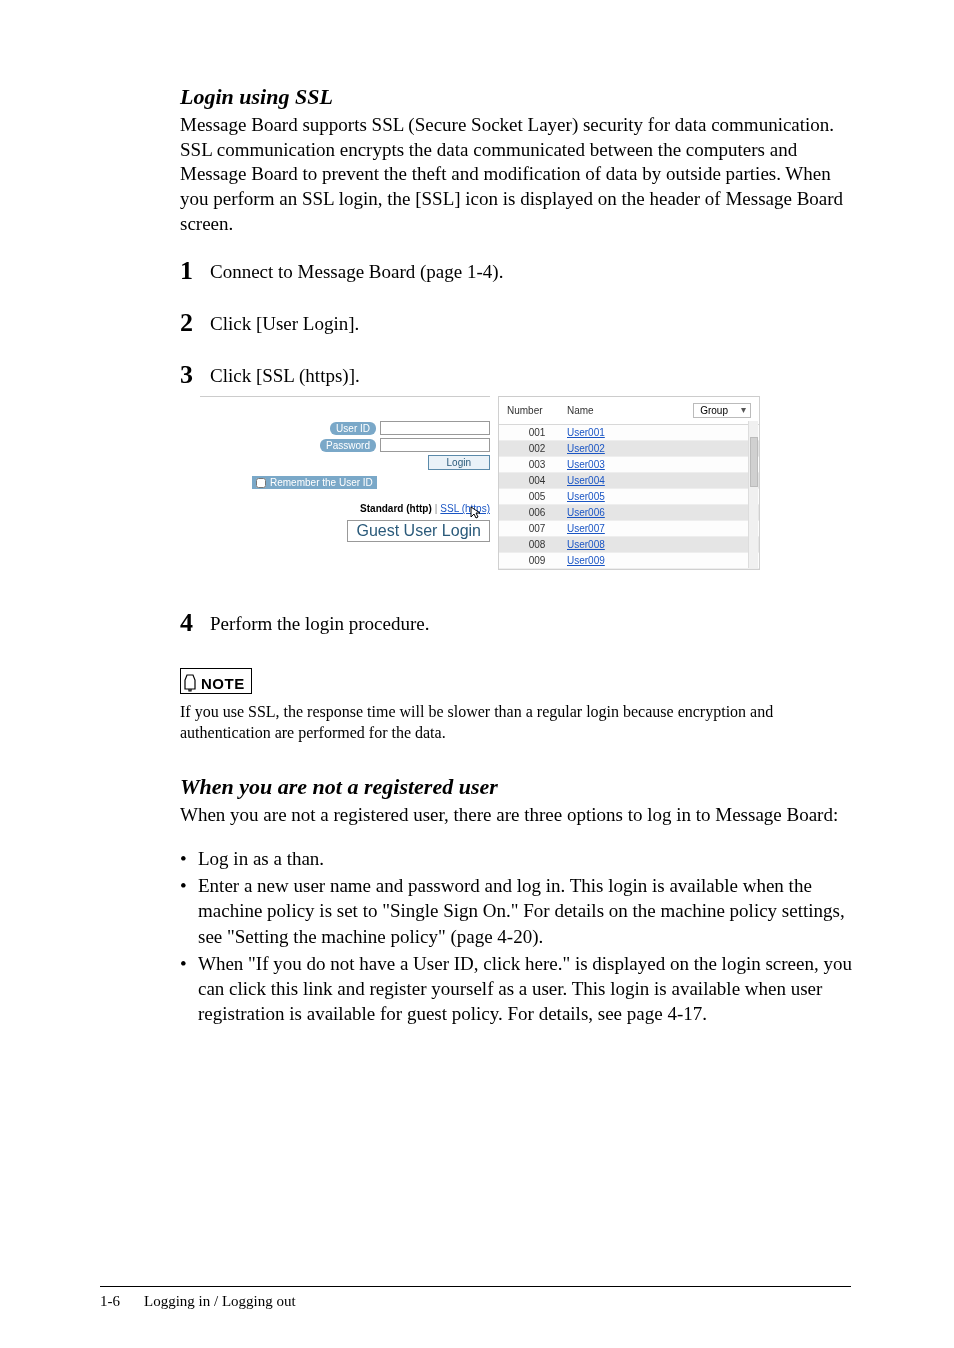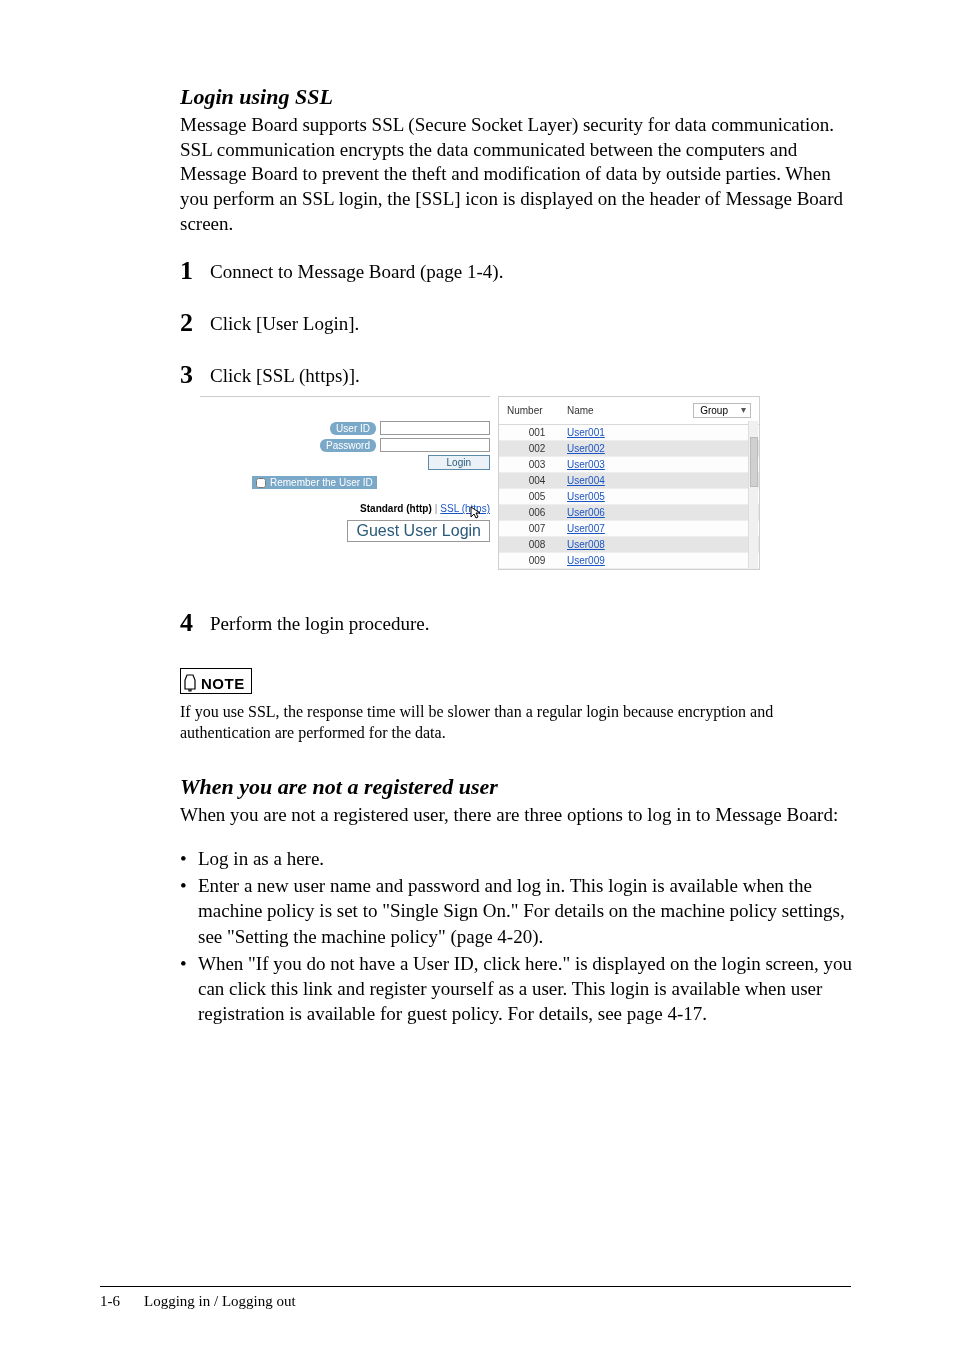--- a/index.html
+++ b/index.html
@@ -185,21 +185,21 @@
     <span>NOTE</span>
   </div>
   <div class="note-text">If you use SSL, the response time will be slower than a regular login because encryption and authentication are performed for the data.</div>
 
   <div class="h2">When you are not a registered user</div>
   <div class="p2">When you are not a registered user, there are three options to log in to Message Board:</div>
 
   <div class="bullets">
     <div class="b">
         <div class="dot">•</div>
-        <div class="bt">Log in as a here.</div>
+        <div class="bt">Log in as a than.</div>
       </div>
     <div class="b">
         <div class="dot">•</div>
         <div class="bt">
       <span>Enter a new user name and password and log in.  This login is available when the machine policy is set to "Single Sign On."  For details on the machine policy settings, see </span><span class="linkblue">"Setting the machine policy" (page 4-20)</span><span>.</span>
     </div>
       </div>
     <div class="b">
         <div class="dot">•</div>
         <div class="bt">

